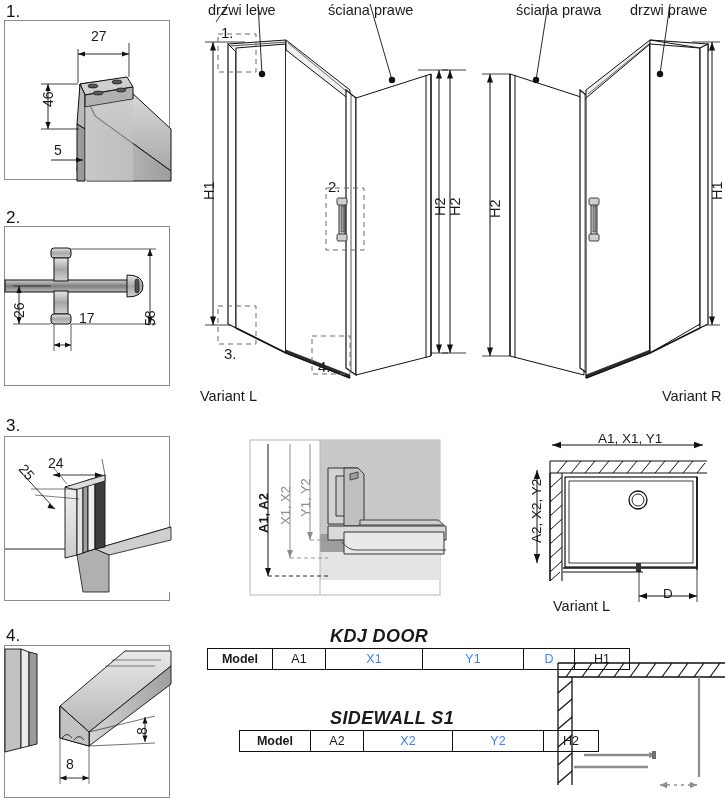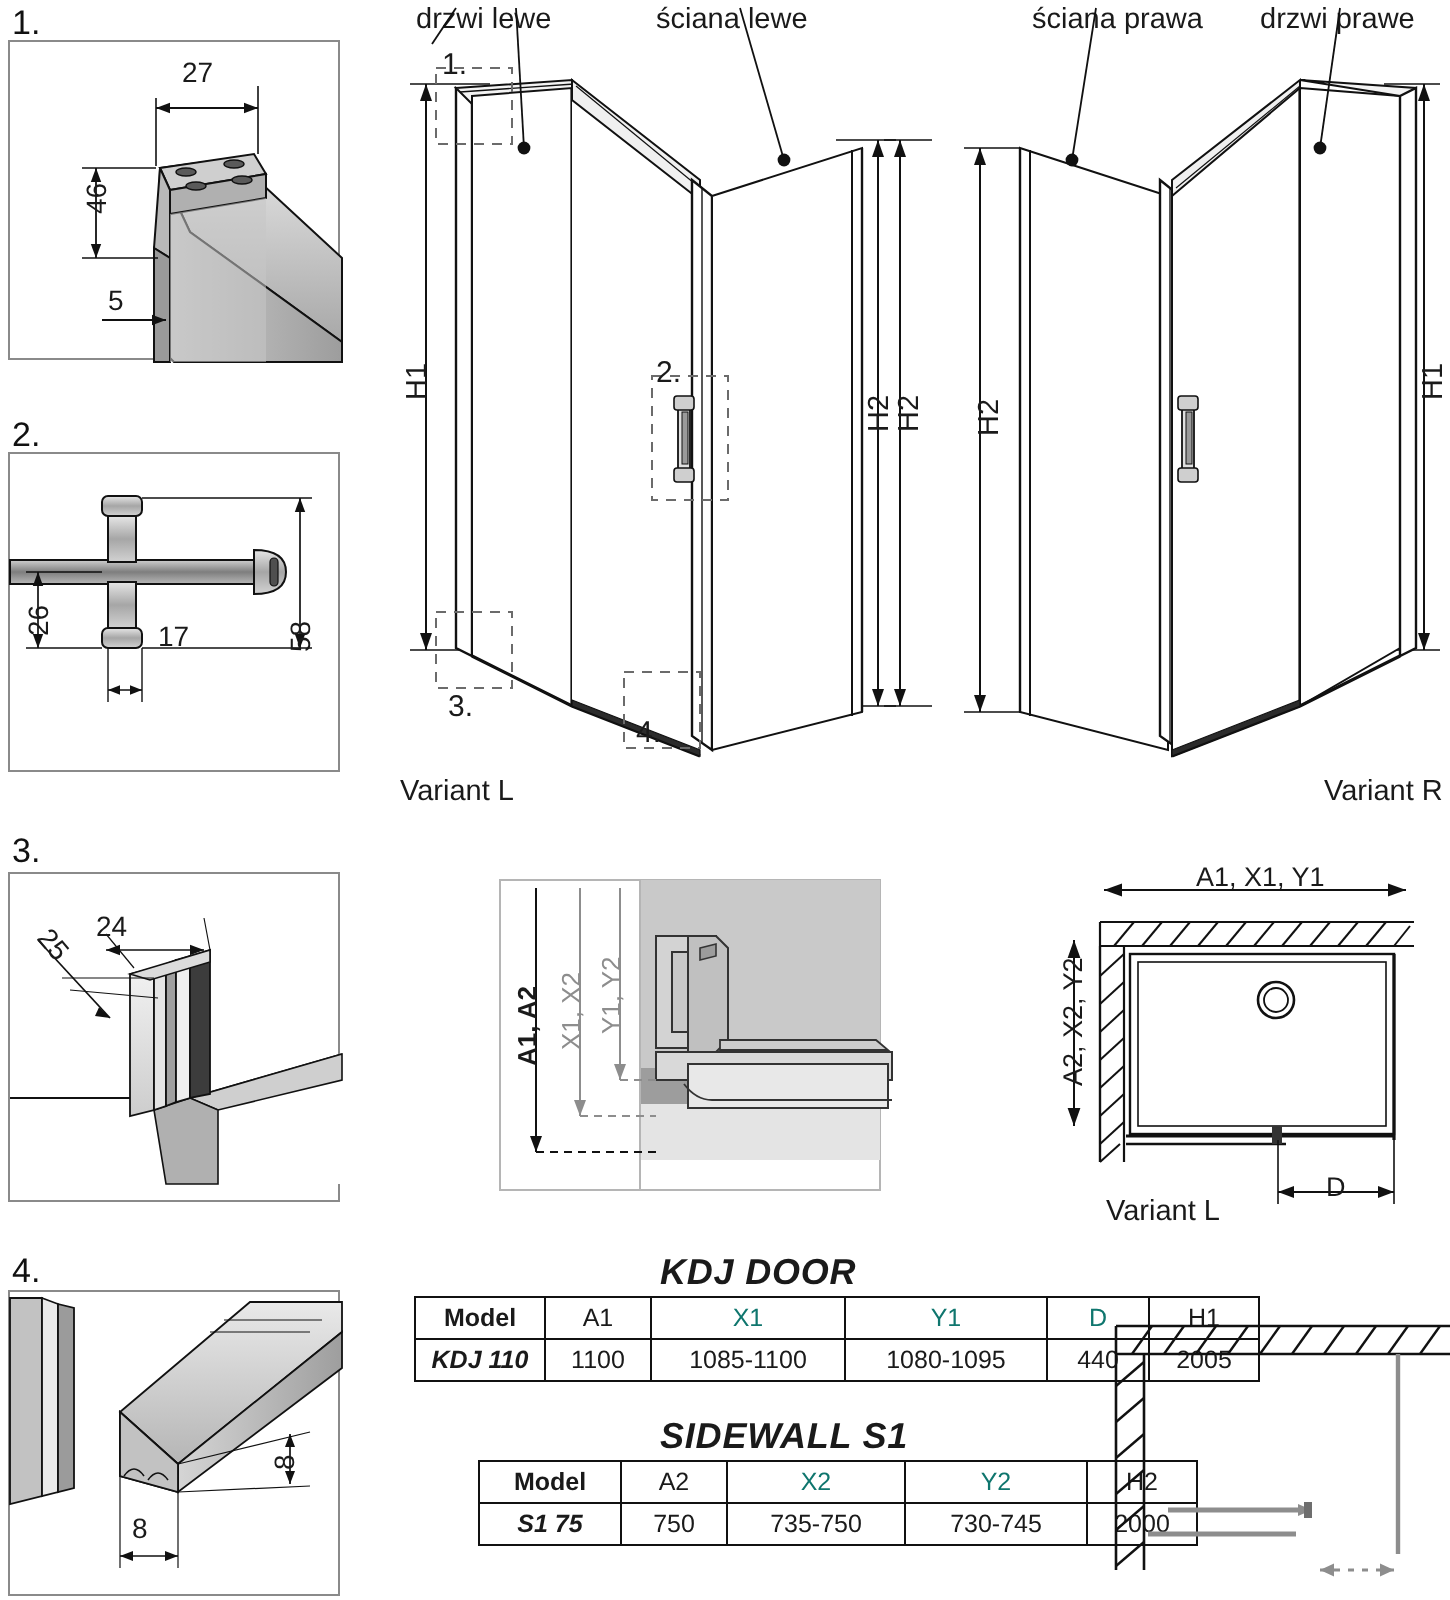--- a/index.html
+++ b/index.html
@@ -13,21 +13,21 @@
   .detailnum{font-size:17px;color:#111;white-space:nowrap;}
   .dimv{transform:rotate(-90deg);transform-origin:0 0;}
   .gray{color:#8d8d8d;}
   .panelbox{border:1px solid #8a8a8a;background:#fff;box-sizing:border-box;}
   svg{display:block;overflow:visible;}
   
   .tbl{border-collapse:collapse;font-size:12.5px;}
   .tbl td{border:1.4px solid #111;text-align:center;padding:3px 5px;
           font-family:"Liberation Sans","DejaVu Sans",sans-serif;white-space:nowrap;}
   .tbl .hd{font-weight:bold;}
-  .tbl .hdg{color:#0f766e;}
+  .tbl .hdg{color:#3b82f6;}
   .tbl .mdl{font-weight:bold;font-style:italic;}
   .tcap{font-size:18px;font-style:italic;font-weight:bold;letter-spacing:.4px;white-space:nowrap;}
 </style>
 </head>
 <body>
 
 <div class="abs detailnum" style="left:6px;top:2px;">1.</div>
 <div class="abs panelbox" style="left:4px;top:20px;width:166px;height:160px;">
   <svg width="166" height="160" viewBox="0 0 166 160">
     <defs>
@@ -203,21 +203,21 @@
     <line x1="84" y1="100" x2="84" y2="138" stroke="#111" stroke-width=".6"></line>
     <line x1="55" y1="132" x2="84" y2="132" stroke="#111" stroke-width=".85"></line>
     <path d="M55,132 l6.5,-2.5 v5 z" fill="#111"></path>
     <path d="M84,132 l-6.5,-2.5 v5 z" fill="#111"></path>
   </svg>
 </div>
 <div class="abs num dimv" style="left:134px;top:735px;">8</div>
 <div class="abs num" style="left:66px;top:756px;">8</div>
 
 <div class="abs lbl" style="left:208px;top:2px;">drzwi lewe</div>
-<div class="abs lbl" style="left:328px;top:2px;">ściana lewe</div>
+<div class="abs lbl" style="left:328px;top:2px;">ściana prawe</div>
 
 <div class="abs" style="left:190px;top:18px;width:265px;height:360px;">
 <svg width="265" height="360" viewBox="0 0 265 360">
 
   <line x1="15" y1="24" x2="55" y2="24" stroke="#111" stroke-width=".8"></line>
   <line x1="15" y1="307" x2="55" y2="307" stroke="#111" stroke-width=".8"></line>
   <line x1="23" y1="24" x2="23" y2="307" stroke="#111" stroke-width="1"></line>
   <path d="M23,24 l-3,8.5 h6 z" fill="#111"></path>
   <path d="M23,307 l-3,-8.5 h6 z" fill="#111"></path>
 
@@ -441,49 +441,34 @@
   <table class="tbl">
     <tbody>
         <tr>
       <td class="hd" style="width:54px">Model</td>
       <td style="width:42px">A1</td>
       <td class="hdg" style="width:86px">X1</td>
       <td class="hdg" style="width:90px">Y1</td>
       <td class="hdg" style="width:40px">D</td>
       <td style="width:44px">H1</td>
     </tr>
-    <tr>
-      <td class="mdl">KDJ 110</td>
-      <td>1100</td>
-      <td>1085-1100</td>
-      <td>1080-1095</td>
-      <td>440</td>
-      <td>2005</td>
-    </tr>
   </tbody>
     </table>
 </div>
 
 <div class="abs tcap" style="left:330px;top:708px;">SIDEWALL S1</div>
 <div class="abs" style="left:239px;top:730px;">
   <table class="tbl">
     <tbody>
         <tr>
       <td class="hd" style="width:60px">Model</td>
       <td style="width:42px">A2</td>
       <td class="hdg" style="width:78px">X2</td>
       <td class="hdg" style="width:80px">Y2</td>
       <td style="width:44px">H2</td>
-    </tr>
-    <tr>
-      <td class="mdl">S1 75</td>
-      <td>750</td>
-      <td>735-750</td>
-      <td>730-745</td>
-      <td>2000</td>
     </tr>
   </tbody>
     </table>
 </div>
 
 <div class="abs" style="left:548px;top:655px;width:177px;height:140px;">
 <svg width="177" height="140" viewBox="0 0 177 140">
 
   <path d="M10,8 h167 M10,22 h167" stroke="#111" stroke-width="1.3" fill="none"></path>
   <g stroke="#111" stroke-width="1.2">

